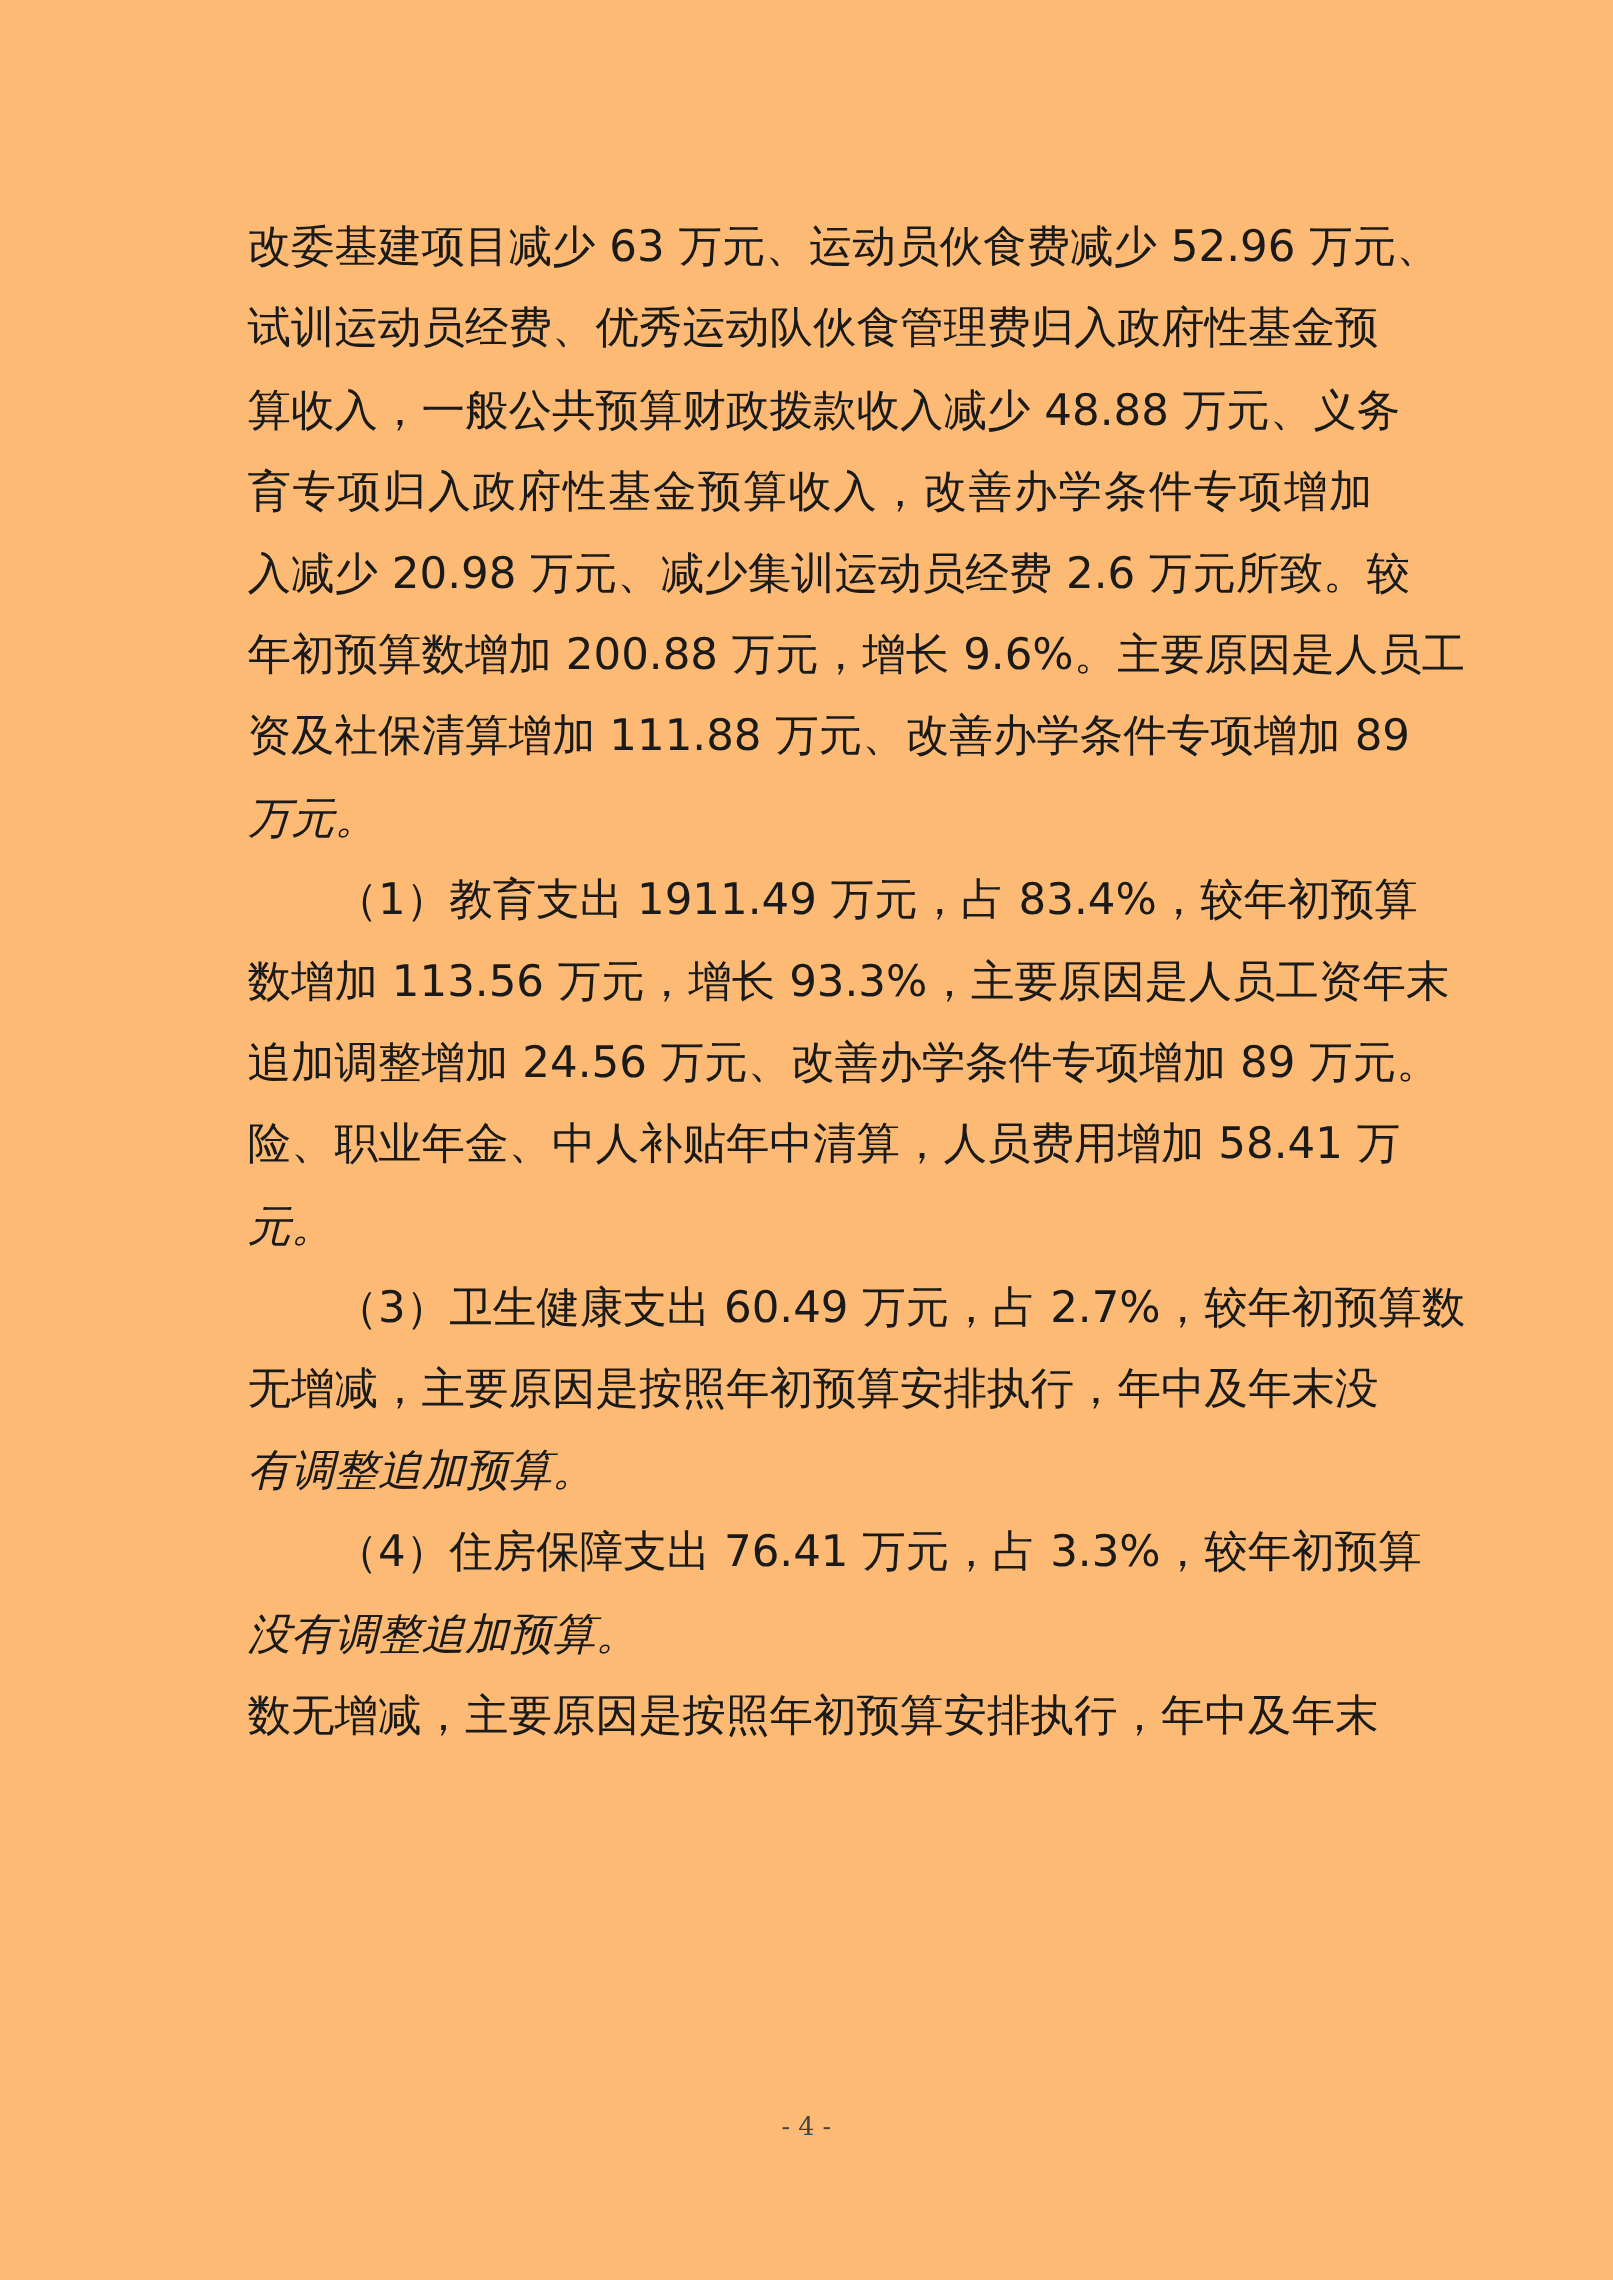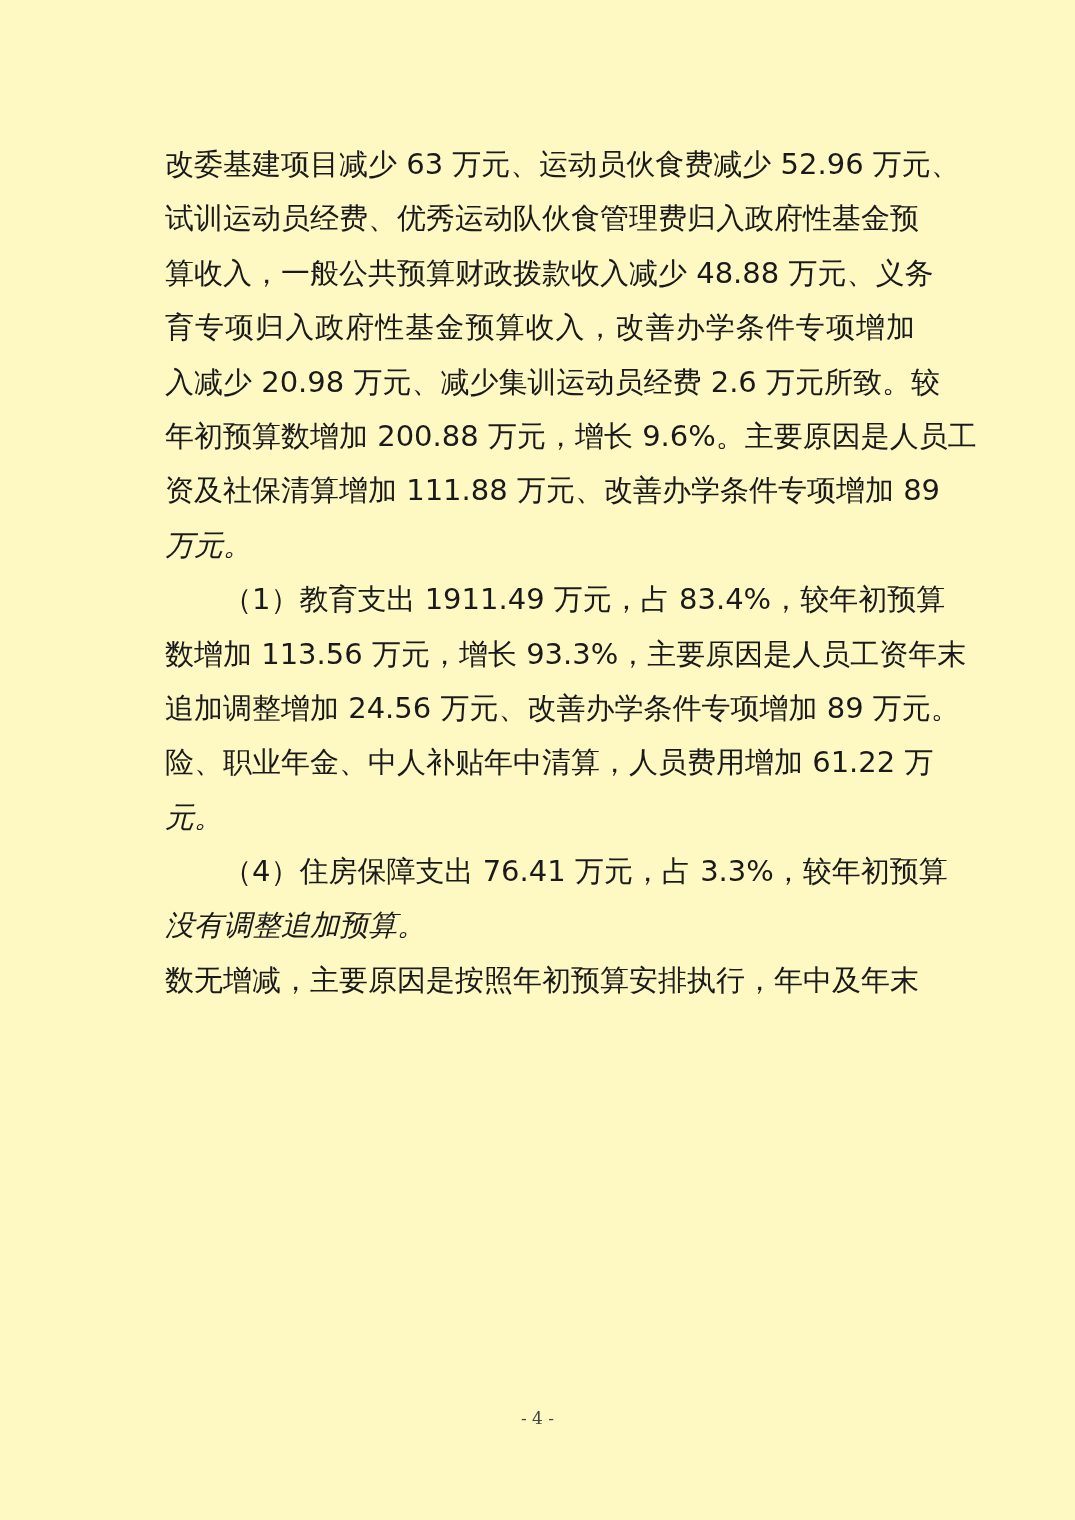--- a/index.html
+++ b/index.html
@@ -14,21 +14,21 @@
       overflow: hidden;
       font-family: "DejaVu Sans", "Liberation Sans", sans-serif;
       color: #1a1a1a;
     }
     .page {
       position: absolute;
       left: 0;
       top: 0;
       width: 1075px;
       height: 1520px;
-      background: #fef9c3;
+      background: #fdba74;
     }
     .body-text {
       position: absolute;
       left: 165px;
       top: 137px;
       width: 750px;
     }
     .line {
       height: 54.4px;
       line-height: 54.4px;
@@ -106,27 +106,38 @@
       <div class="line">
           <span class="txt">数增加 113.56 万元，增长 93.3%，主要原因是人员工资年末</span>
         </div>
       <div class="line">
           <span class="txt">追加调整增加 24.56 万元、改善办学条件专项增加 89 万元。</span>
         </div>
     </div>
 
     <div>
       <div class="line">
-          <span class="txt">险、职业年金、中人补贴年中清算，人员费用增加 61.22 万</span>
+          <span class="txt">险、职业年金、中人补贴年中清算，人员费用增加 58.41 万</span>
         </div>
       <div class="line last">
           <span class="txt">元。</span>
         </div>
     </div>
 
+    <div>
+      <div class="line indent">
+          <span class="txt">（3）卫生健康支出 60.49 万元，占 2.7%，较年初预算数</span>
+        </div>
+      <div class="line">
+          <span class="txt">无增减，主要原因是按照年初预算安排执行，年中及年末没</span>
+        </div>
+      <div class="line last">
+          <span class="txt">有调整追加预算。</span>
+        </div>
+    </div>
 
     <div>
       <div class="line indent">
           <span class="txt">（4）住房保障支出 76.41 万元，占 3.3%，较年初预算</span>
         </div>
       <div class="line last">
           <span class="txt">没有调整追加预算。</span>
         </div>
       <div class="line">
           <span class="txt">数无增减，主要原因是按照年初预算安排执行，年中及年末</span>

